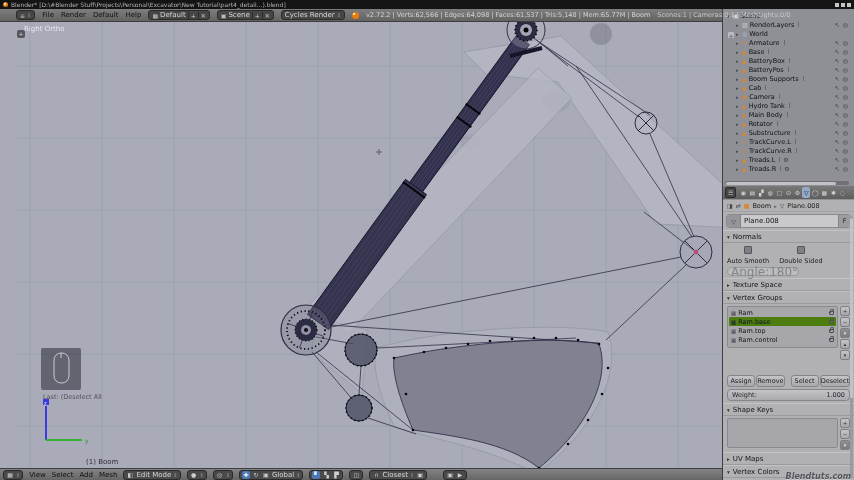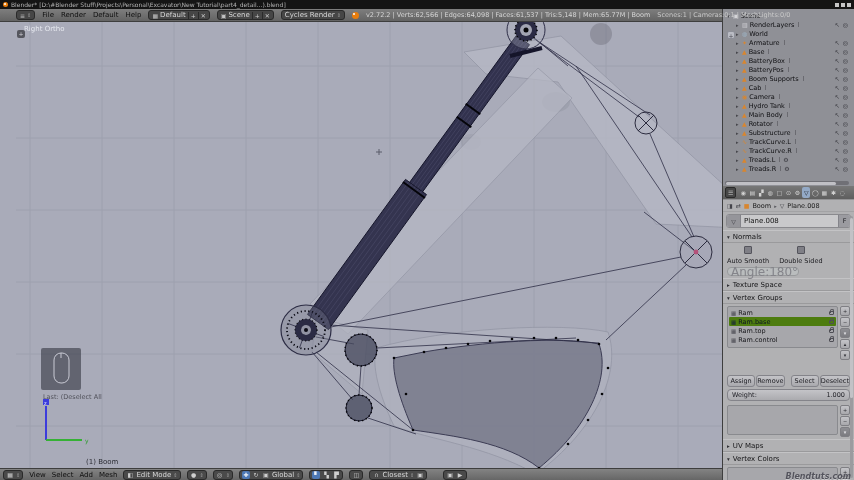--- a/index.html
+++ b/index.html
@@ -591,20 +591,24 @@
           <span class="gap4"></span>
           <span class="btn">Select</span>
           <span class="btn">Deselect</span>
         </div>
         <div class="wslider">
           <span>Weight:</span>
           <span>1.000</span>
         </div>
       </div>
 
+      <div class="phead">
+        <span class="arr">▾</span>
+        <span>Shape Keys</span>
+      </div>
       <div class="pcontent">
         <div class="vgwrap">
           <div class="elist" style="height:28px;"></div>
           <div class="sidecol">
             <span class="sbtn">+</span>
             <span class="sbtn">−</span>
             <span class="sbtn dark">▾</span>
           </div>
         </div>
       </div>

